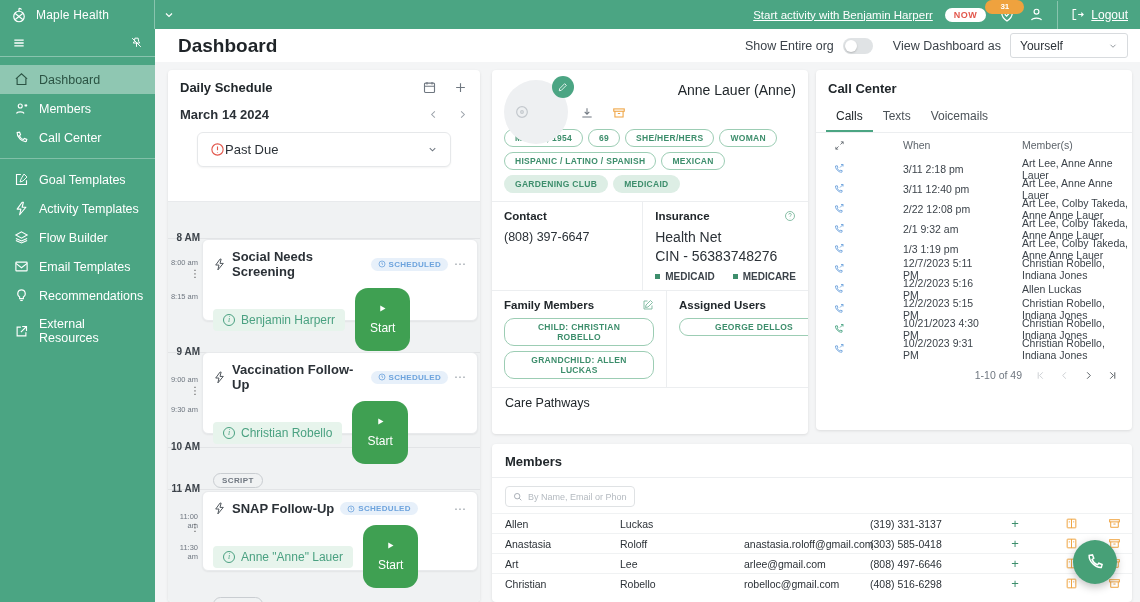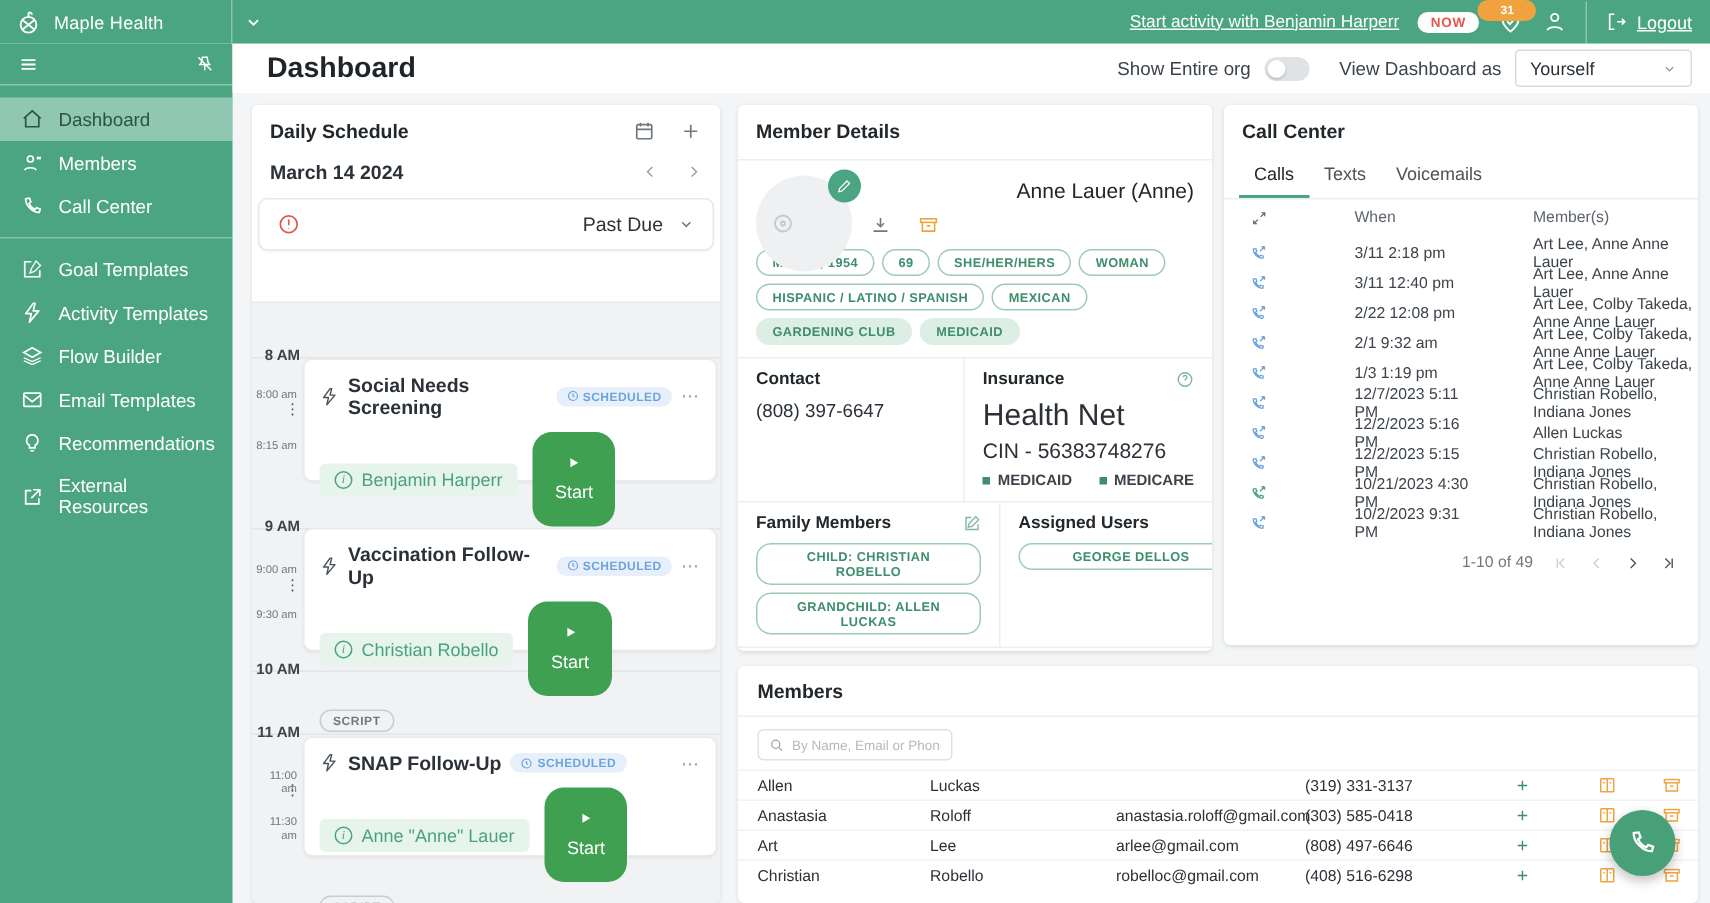--- a/index.html
+++ b/index.html
@@ -41,21 +41,21 @@
   .panel { position:absolute; background:#fff; border-radius:4px; box-shadow:0 1px 3px rgba(0,0,0,.1); overflow:hidden; }
   .panel-title { font-size:13px; font-weight:bold; color:#21272b; }
 
   
   .schedule { left:168px; top:70px; width:312px; height:532px; }
   .sched-head { display:flex; align-items:center; padding:10px 12px 6px; }
   .sched-head .spacer { flex:1; }
   .sched-date-row { display:flex; align-items:center; padding:6px 12px 8px; }
   .sched-date { font-size:13px; font-weight:bold; }
   .sched-date-row .spacer { flex:1; }
-  .pastdue { margin:2px 4px 10px; border:1px solid #e6e8ea; border-radius:6px; display:flex; align-items:center; gap:10px; padding:9px 12px; background:#fff; box-shadow:0 1px 2px rgba(0,0,0,.05); cursor:pointer;text-align:right; }
+  .pastdue { margin:2px 29px 10px; border:1px solid #e6e8ea; border-radius:6px; display:flex; align-items:center; padding:9px 12px; background:#fff; box-shadow:0 1px 2px rgba(0,0,0,.05); cursor:pointer; }
   .pastdue-label { font-size:13px; color:#2b3137; flex:1; }
   .timeline { position:absolute; left:0; top:131px; right:0; bottom:0; background:#f0f2f3; border-top:1px solid #e8eaec; }
   .hour-label { position:absolute; left:0; width:32px; text-align:right; font-size:10px; font-weight:bold; color:#3c434a; }
   .hour-line { position:absolute; left:0; right:0; height:1px; background:#e2e4e6; }
   .tick { position:absolute; left:0; width:30px; text-align:right; font-size:7.5px; color:#6f7780; }
   .drag-dots { position:absolute; left:22px; font-size:10px; color:#555; line-height:4px; letter-spacing:0; cursor:grab; }
   .event-card { position:absolute; left:34px; right:2px; background:#fff; border:1px solid #e8eaec; border-radius:6px; box-shadow:0 1px 2px rgba(0,0,0,.06); padding:9px 10px; }
   .ev-row1 { display:flex; align-items:center; gap:6px; }
   .ev-title { font-size:13px; font-weight:bold; color:#2b3137; }
   .sched-badge { display:inline-flex; align-items:center; gap:3px; background:#e7f0fa; color:#6da3dd; font-size:8px; font-weight:bold; border-radius:9px; padding:2px 7px; letter-spacing:.3px; }
@@ -78,21 +78,21 @@
   .profile-icons { display:flex; gap:18px; margin:8px 0 9px; }
   .tag-wrap { display:flex; flex-wrap:wrap; gap:5px; margin-left:-76px; }
   .tag { border:1px solid #9ccdb4; color:#3d8e6c; font-size:8.5px; font-weight:bold; border-radius:10px; padding:3px 10px; letter-spacing:.3px; white-space:nowrap; }
   .tag.filled { border-color:transparent; background:#ddeee5; }
   .two-col { display:grid; grid-template-columns:1fr 1fr; border-top:1px solid #eceef0; }
   .col-cell { padding:8px 12px; }
   .col-cell + .col-cell { border-left:1px solid #eceef0; }
   .cell-label-row { display:flex; align-items:center; justify-content:space-between; }
   .cell-label { font-size:11.5px; font-weight:bold; color:#21272b; }
   .contact-phone { font-size:12.5px; color:#2b3137; margin-top:8px; }
-  .ins-name { font-size:20px; color:#2b3137; margin-top:7px; }
+  .ins-name { font-size:14px; color:#2b3137; margin-top:7px; }
   .ins-cin { font-size:14px; color:#2b3137; margin-top:3px; }
   .plan-row { display:flex; gap:18px; margin-top:7px; }
   .plan { display:flex; align-items:center; gap:5px; font-size:10px; font-weight:bold; color:#3c434a; }
   .plan-dot { width:5px; height:5px; background:#3d8e6c; }
   .fam-pills { display:flex; flex-direction:column; gap:5px; margin-top:7px; }
   .fam-pill { border:1px solid #9ccdb4; color:#3d8e6c; font-size:8.5px; font-weight:bold; border-radius:10px; padding:3px 10px; text-align:center; width:150px; letter-spacing:.3px; }
   .care { border-top:1px solid #eceef0; }
   .care-title { font-size:12.5px; color:#21272b; padding:8px 13px 7px; }
 
   
@@ -455,21 +455,20 @@
               </svg>
               <span>Start</span>
             </button>
         </div>
         <span class="script-chip">SCRIPT</span>
       </div>
     </div>
   </div>
 
   <div class="panel member">
-    <div class="member-head"><span class="panel-title">Member Details</span></div>
     <div class="profile">
       <div class="avatar-wrap">
         <div class="avatar">
           <svg width="16" height="16" viewBox="0 0 24 24" fill="none" stroke="#c3c8cd" stroke-width="1.8" style="margin-right:28px">
               <circle cx="12" cy="12" r="8"></circle>
               <circle cx="12" cy="12" r="2"></circle>
             </svg>
         </div>
         <span class="avatar-edit">
           <svg width="10" height="10" viewBox="0 0 24 24" fill="none" stroke="#fff" stroke-width="2">

